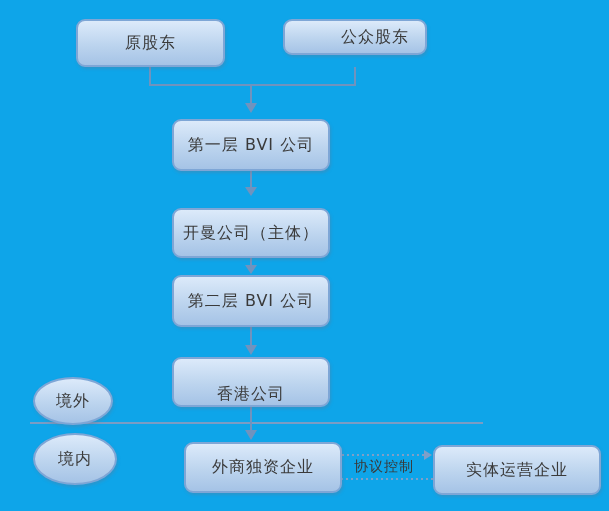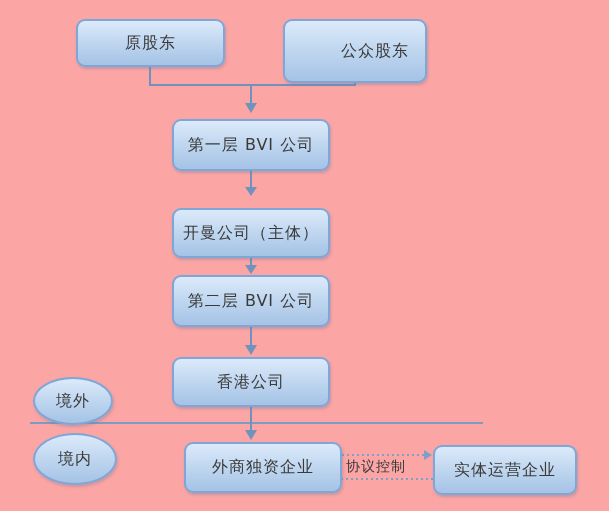--- a/index.html
+++ b/index.html
@@ -1,47 +1,47 @@
 <!DOCTYPE html>
 <html><head>
 <meta charset="utf-8">
 <style>
   html,body{margin:0;padding:0;background:#fff;}
   .canvas{
-    position:relative;width:609px;height:511px;background:#fca5a5;overflow:hidden;
+    position:relative;width:609px;height:511px;background:#0ea5e9;overflow:hidden;
     font-family:"DejaVu Sans", sans-serif;color:#3a3a3a;
   }
   .wires{position:absolute;left:0;top:0;width:609px;height:511px;z-index:1;}
   .node{
     position:absolute;z-index:2;display:flex;align-items:center;justify-content:center;
     border:2px solid #7ea6d6;border-radius:9px;box-sizing:border-box;
     background:linear-gradient(180deg,#dceafa 0%,#bcd4ee 55%,#a5c3e6 100%);
     box-shadow:1px 2px 3px rgba(100,120,150,0.35);
     font-size:16px;letter-spacing:1px;white-space:nowrap;
   }
   .region{
     position:absolute;z-index:2;display:flex;align-items:center;justify-content:center;
     border:2px solid #7ea6d6;border-radius:50%;box-sizing:border-box;
     background:linear-gradient(180deg,#dceafa 0%,#bcd4ee 55%,#a5c3e6 100%);
     box-shadow:1px 2px 3px rgba(100,120,150,0.35);
     font-size:16px;letter-spacing:1px;
   }
   .edge-label{
     position:absolute;z-index:3;font-size:14px;color:#3a3a3a;
-    white-space:nowrap;letter-spacing:1px;
+    text-align:center;white-space:nowrap;letter-spacing:1px;
   }
   
   .n-original{left:76px;top:19px;width:149px;height:48px;}
-  .n-public{left:283px;top:19px;width:144px;height:64px;padding-left:40px;}
+  .n-public{left:283px;top:19px;width:144px;height:36px;padding-left:40px;}
   .n-bvi1{left:172px;top:119px;width:158px;height:52px;}
   .n-cayman{left:172px;top:197px;width:158px;height:50px;margin-top:11px;}
   .n-bvi2{left:172px;top:275px;width:158px;height:52px;}
-  .n-hk{left:172px;top:357px;width:158px;height:50px;}
+  .n-hk{left:172px;top:357px;width:158px;height:50px;align-items:flex-end;}
   .n-wfoe{left:184px;top:442px;width:158px;height:51px;}
-  .n-opco{left:433px;top:445px;width:144px;height:50px;}
+  .n-opco{left:433px;top:445px;width:168px;height:50px;}
   .r-offshore{left:33px;top:377px;width:80px;height:48px;}
   .r-onshore{left:33px;top:433px;width:84px;height:52px;}
   .l-vie{left:346px;top:458px;width:76px;}
 </style>
 </head>
 <body>
 
 <div class="canvas">
 
   <svg class="wires" viewBox="0 0 609 511" xmlns="http://www.w3.org/2000/svg">

